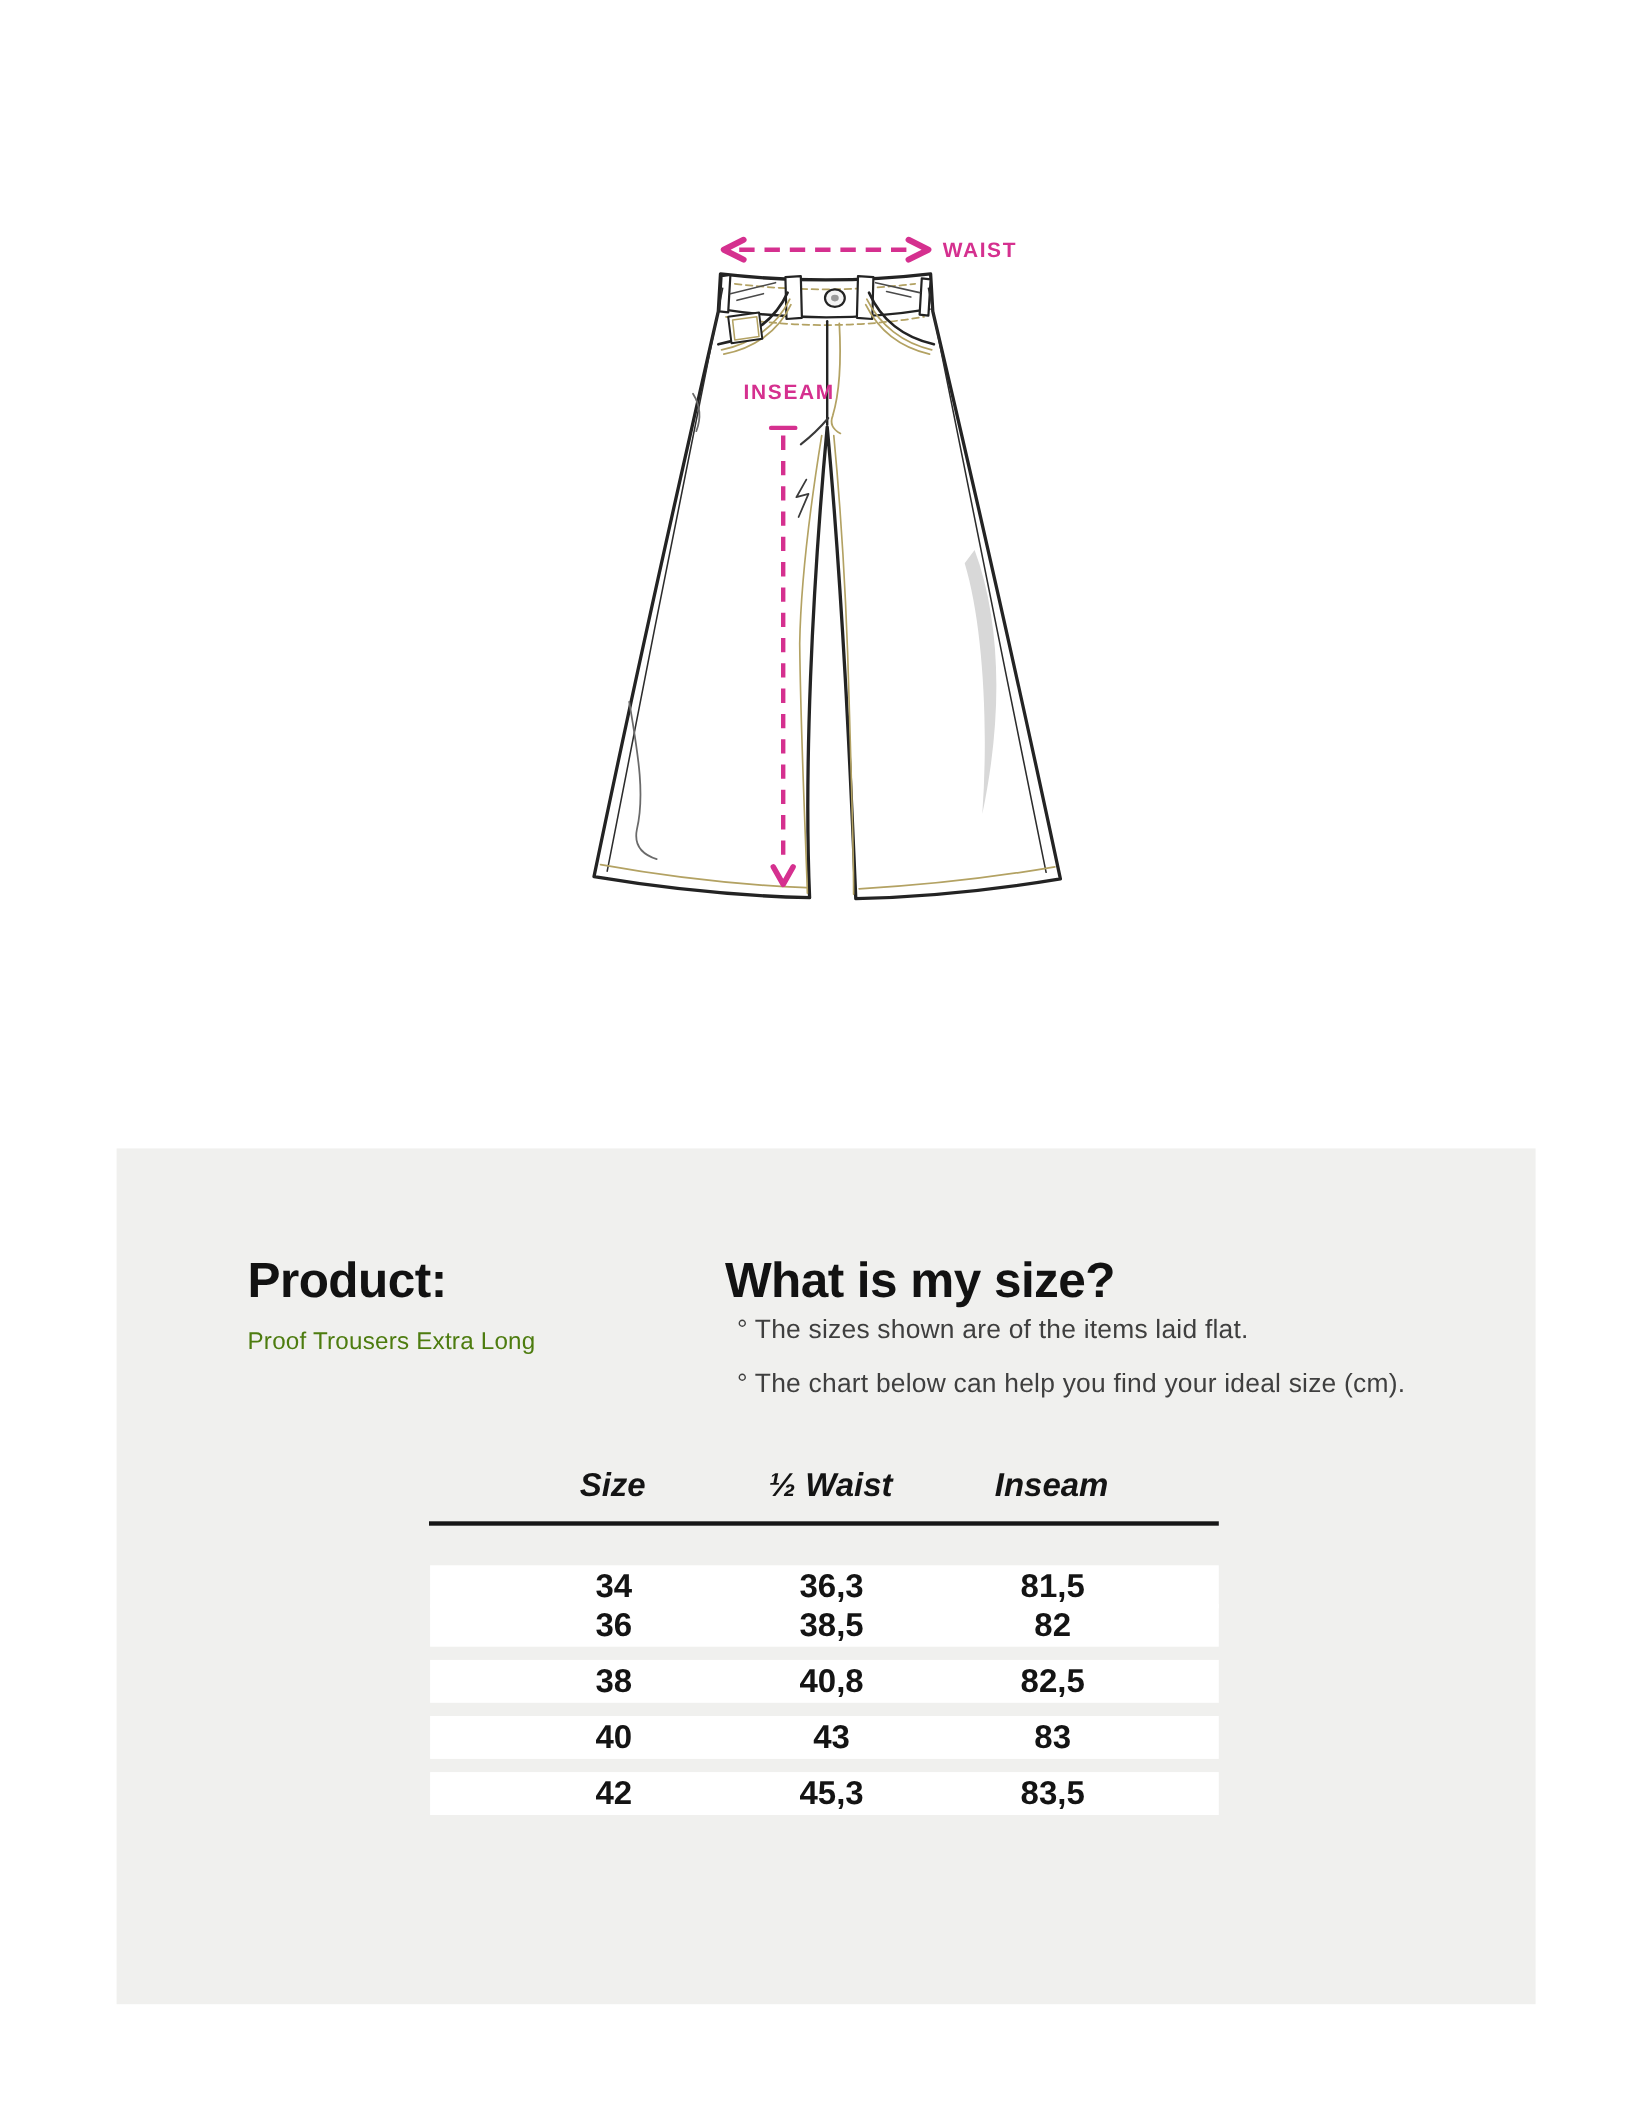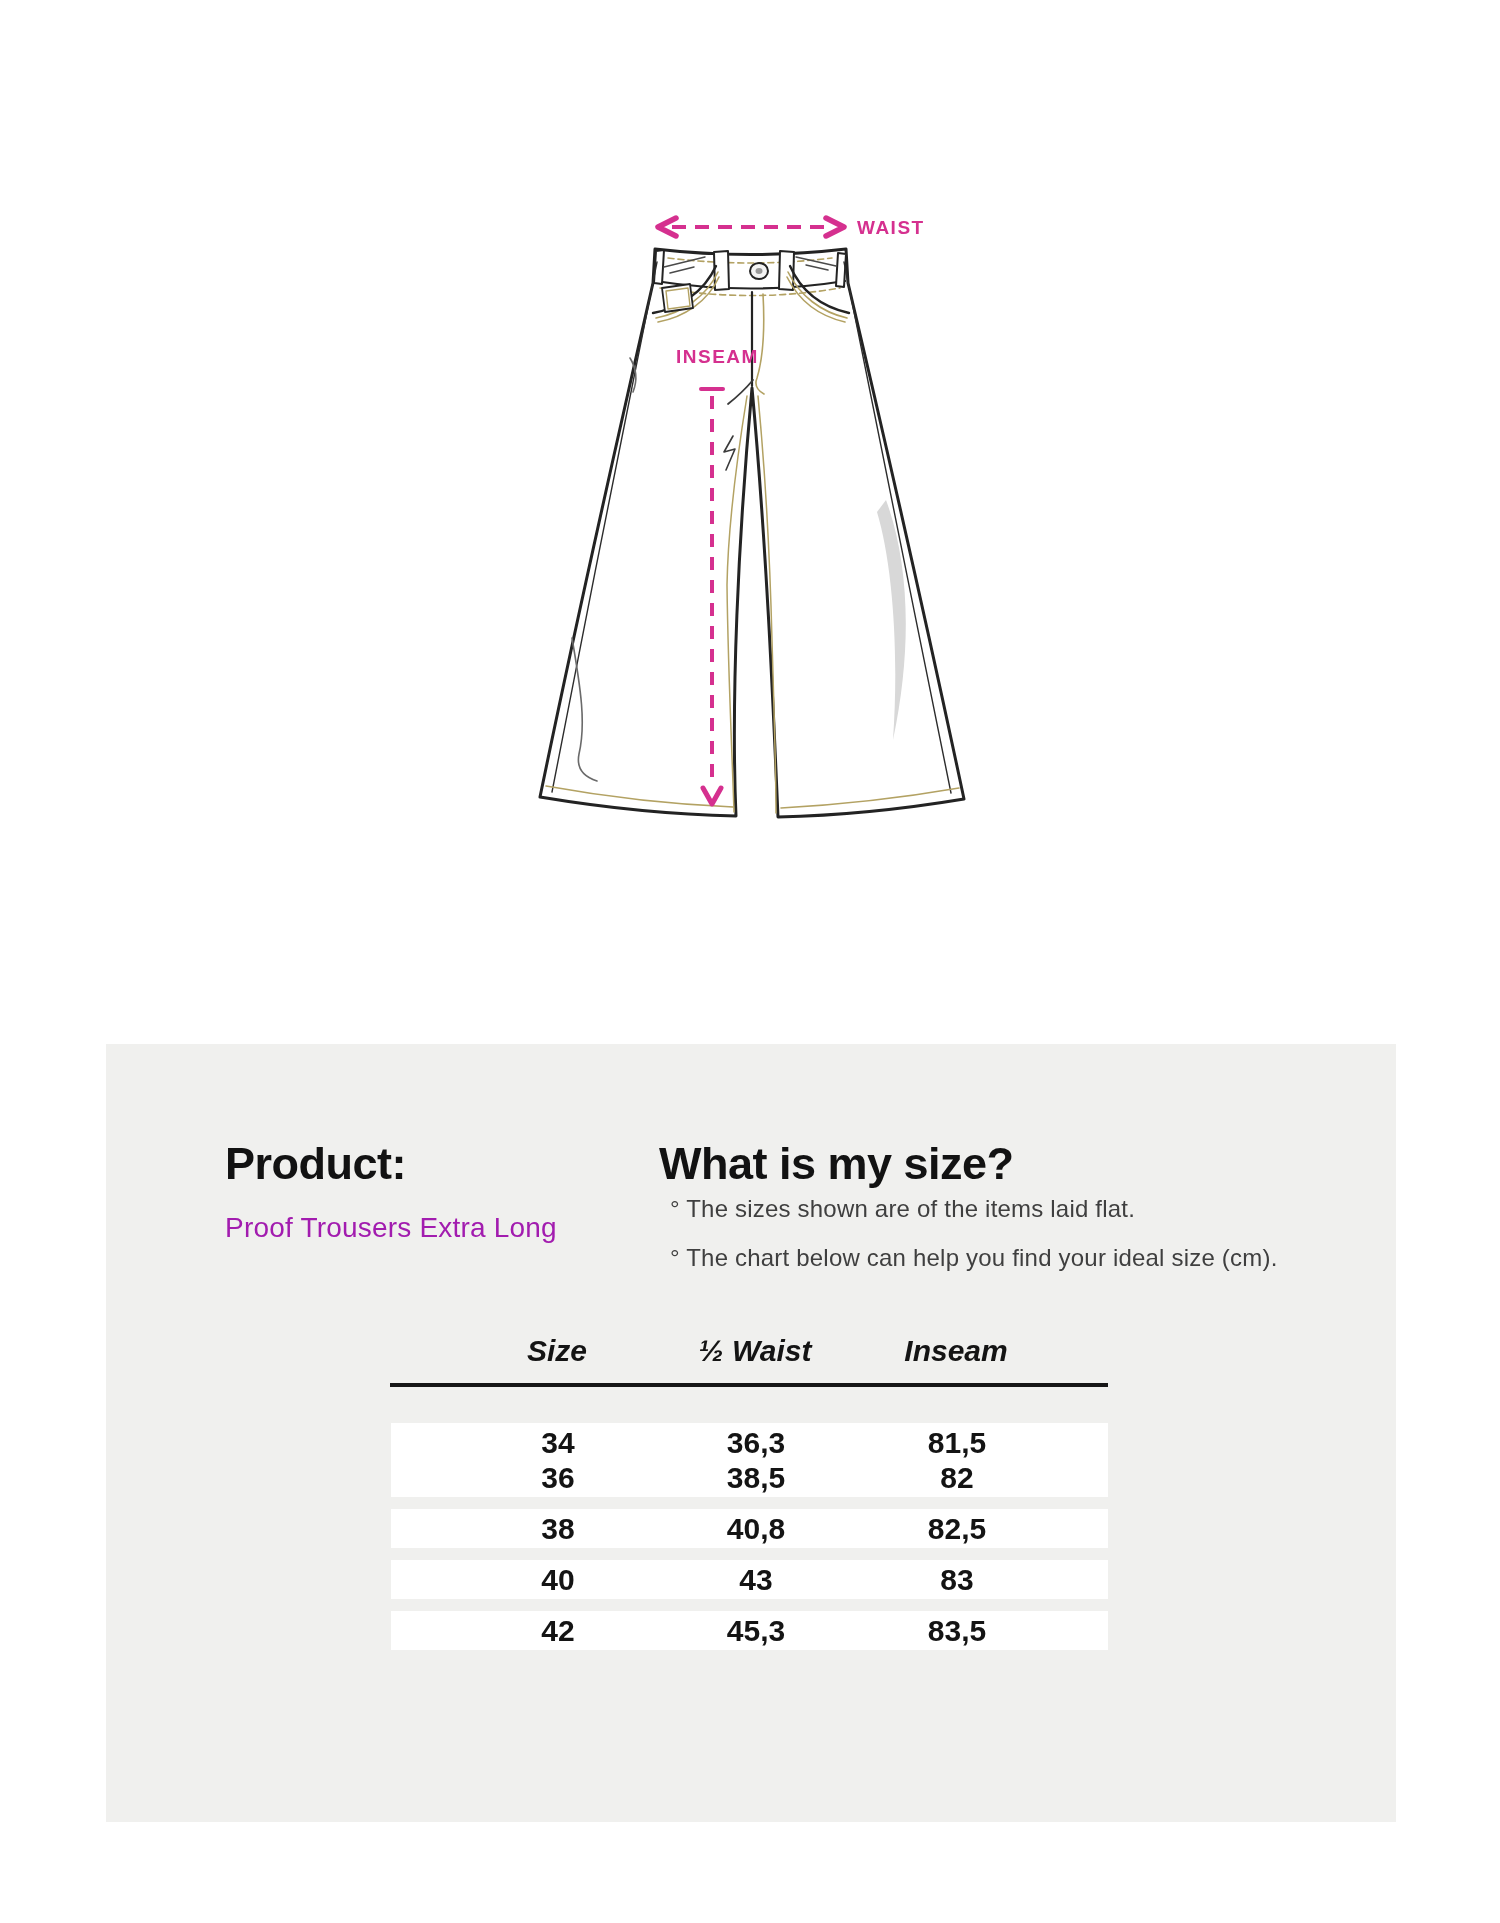--- a/index.html
+++ b/index.html
@@ -6,21 +6,21 @@
   .page{position:relative;width:1500px;height:1923px;background:#ffffff;
         font-family:"Liberation Sans",sans-serif;overflow:hidden;}
   .diagram{position:absolute;left:0;top:0;width:1500px;height:1923px;}
   .anno-text{font-family:"Liberation Sans",sans-serif;font-weight:700;font-size:19px;
              fill:#d5308f;letter-spacing:1.5px;}
   .panel{position:absolute;left:106px;top:1044px;width:1290px;height:778px;background:#f0f0ee;}
   .h{position:absolute;font-size:45px;font-weight:700;color:#121212;letter-spacing:-0.5px;
      white-space:nowrap;margin-top:32px;}
   .product-heading{left:119px;top:62px;}
   .size-heading{left:553px;top:62px;}
-  .product-name{position:absolute;left:119px;top:140px;font-size:28px;color:#a21caf;
+  .product-name{position:absolute;left:119px;top:140px;font-size:22px;color:#4d7c0f;
                 letter-spacing:0.2px;white-space:nowrap;}
   .notes{position:absolute;left:552px;top:134px;font-size:24px;color:#3f3f3f;
          line-height:37px;letter-spacing:0.2px;}
   .notes p{margin:12px;white-space:nowrap;}
   .table{position:absolute;left:284px;top:286px;width:718px;height:420px;}
   .thead{position:absolute;left:0;top:0;width:718px;height:42px;font-style:italic;}
   .th,.td{position:absolute;transform:translateX(-50%);font-weight:700;color:#141414;
           white-space:nowrap;}
   .th{font-size:30px;line-height:42px;top:0;}
   .td{font-size:30px;line-height:39px;top:0;}

